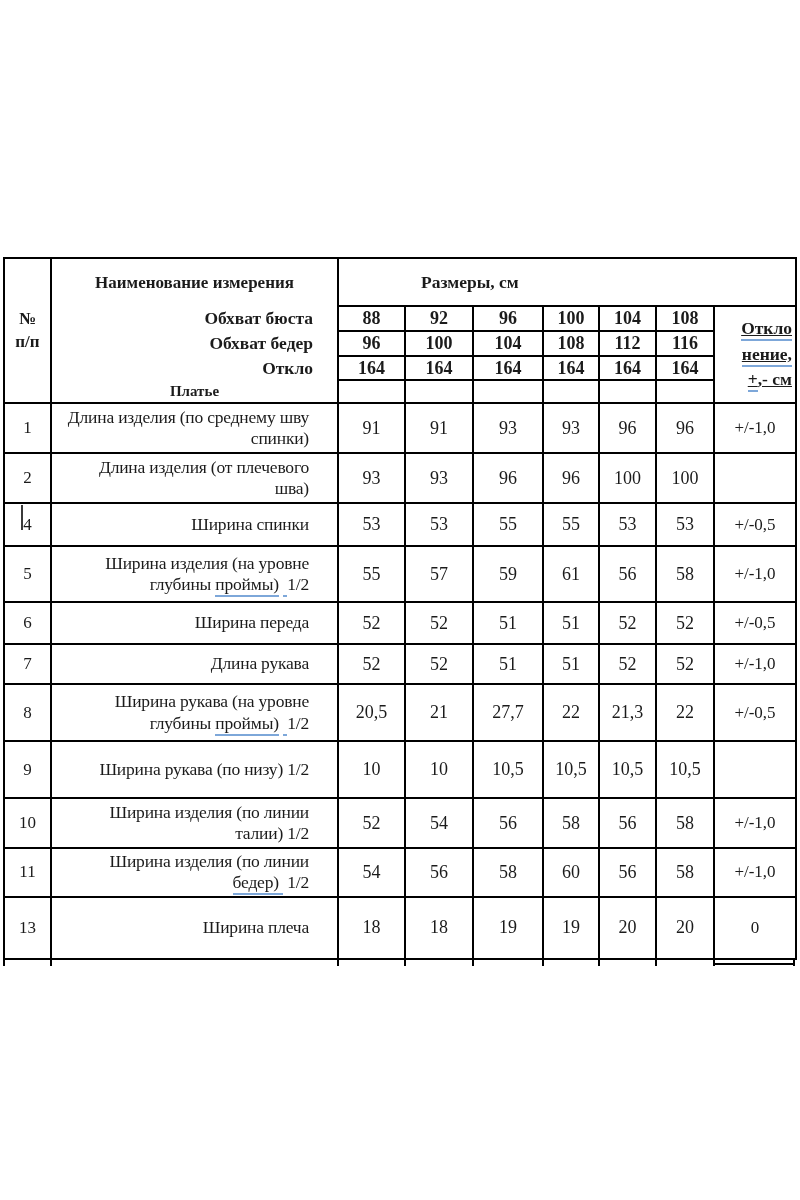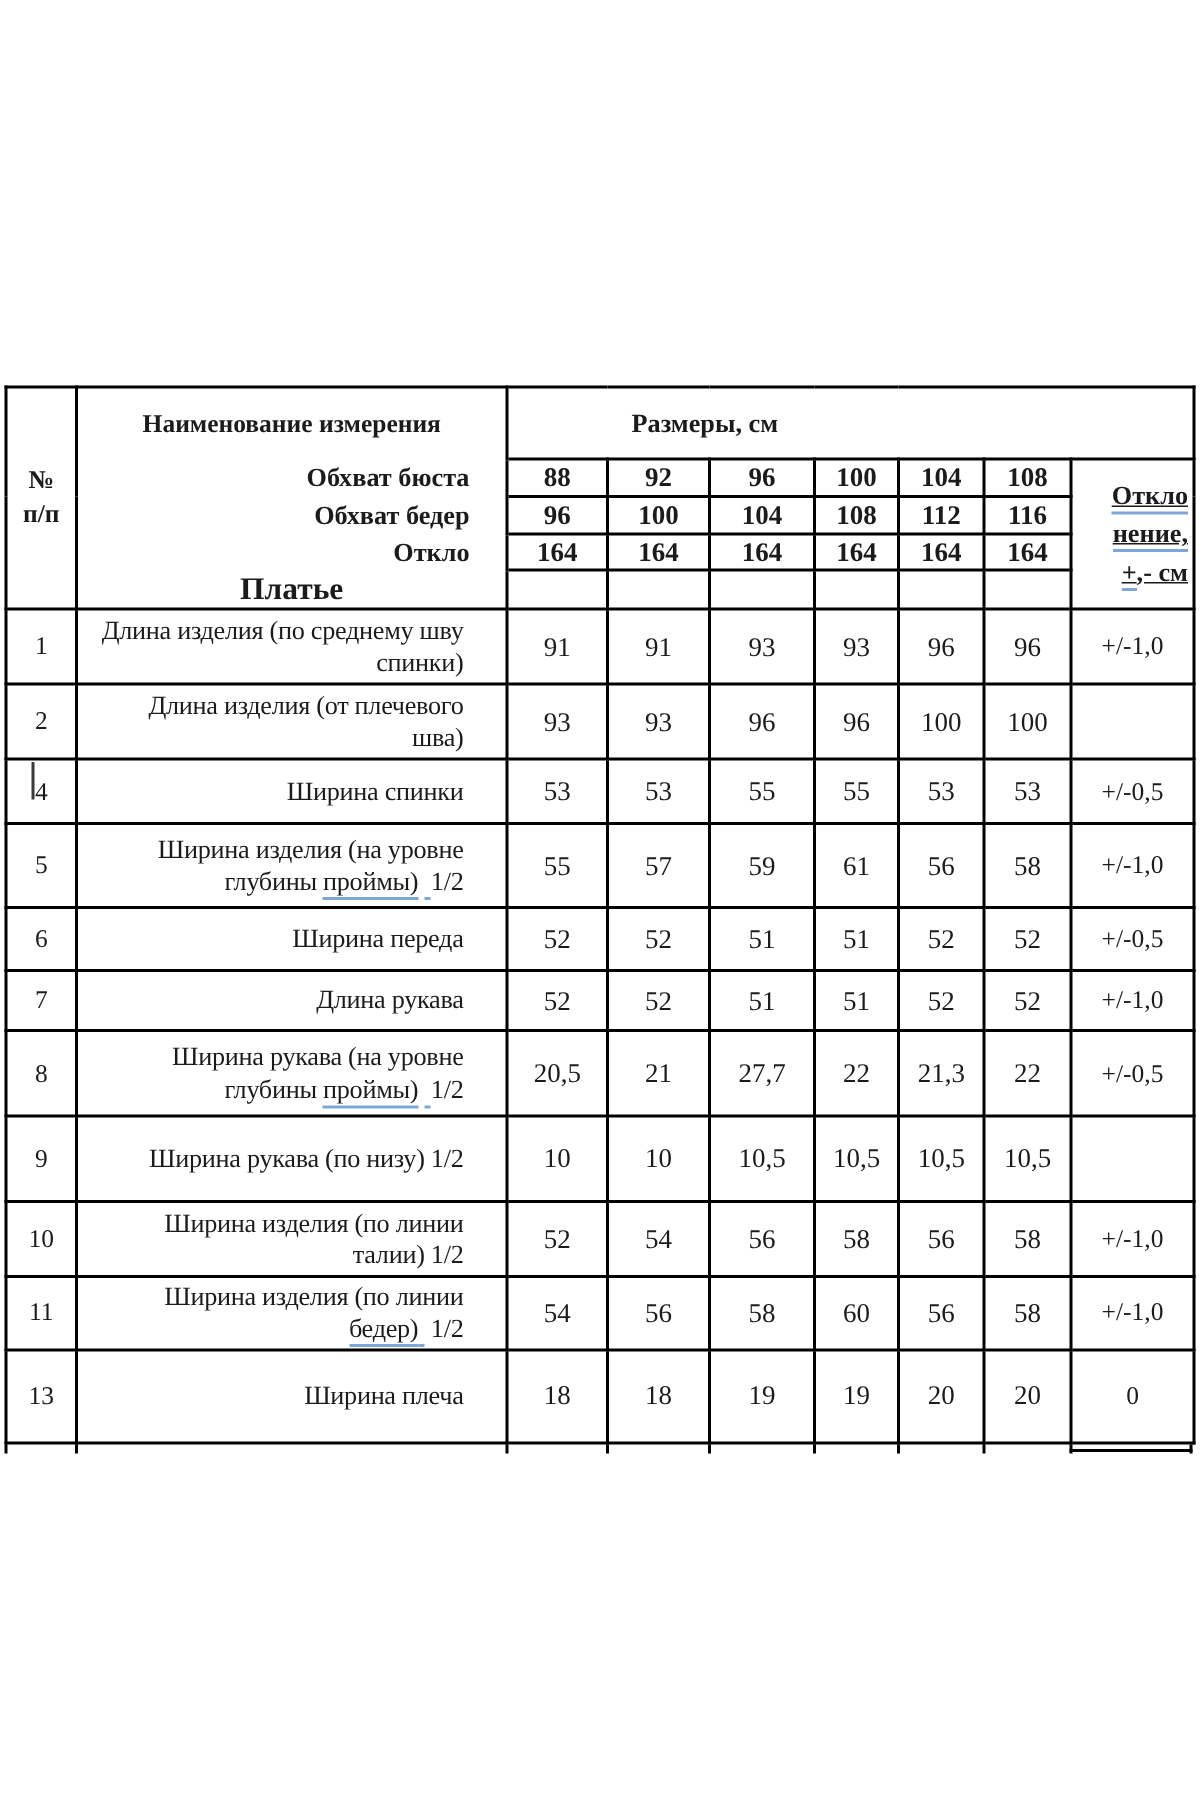--- a/index.html
+++ b/index.html
@@ -21,21 +21,21 @@
   td{
     border:2px solid #000;
     padding:0 2px;
     vertical-align:middle;
     overflow:hidden;
   }
   
   .pp-cell{font-weight:bold;font-size:17px;text-align:center;line-height:1.35;}
   .nm-hdr{font-weight:bold;font-size:17px;text-align:center;border-bottom:none;}
   .lbl{font-weight:bold;font-size:17.5px;text-align:right;padding-right:24px;border-top:none;border-bottom:none;}
-  .dress{font-weight:bold;font-size:21px;text-align:center;border-top:none;}
+  .dress{font-weight:bold;font-size:15px;text-align:center;border-top:none;}
   .sizes-hdr{font-weight:bold;font-size:17.5px;text-align:left;padding-left:82px;}
   .szv{font-weight:bold;font-size:18px;text-align:center;}
   .otkl{
     font-weight:bold;font-size:17.5px;text-align:right;
     padding:2px 3px 2px 6px;line-height:1.45;text-decoration:underline;
   }
   .u{border-bottom:2px solid #7da7d9;padding-bottom:1px;}
   
   .num{font-size:17px;text-align:center;position:relative;}
   .name-cell{

